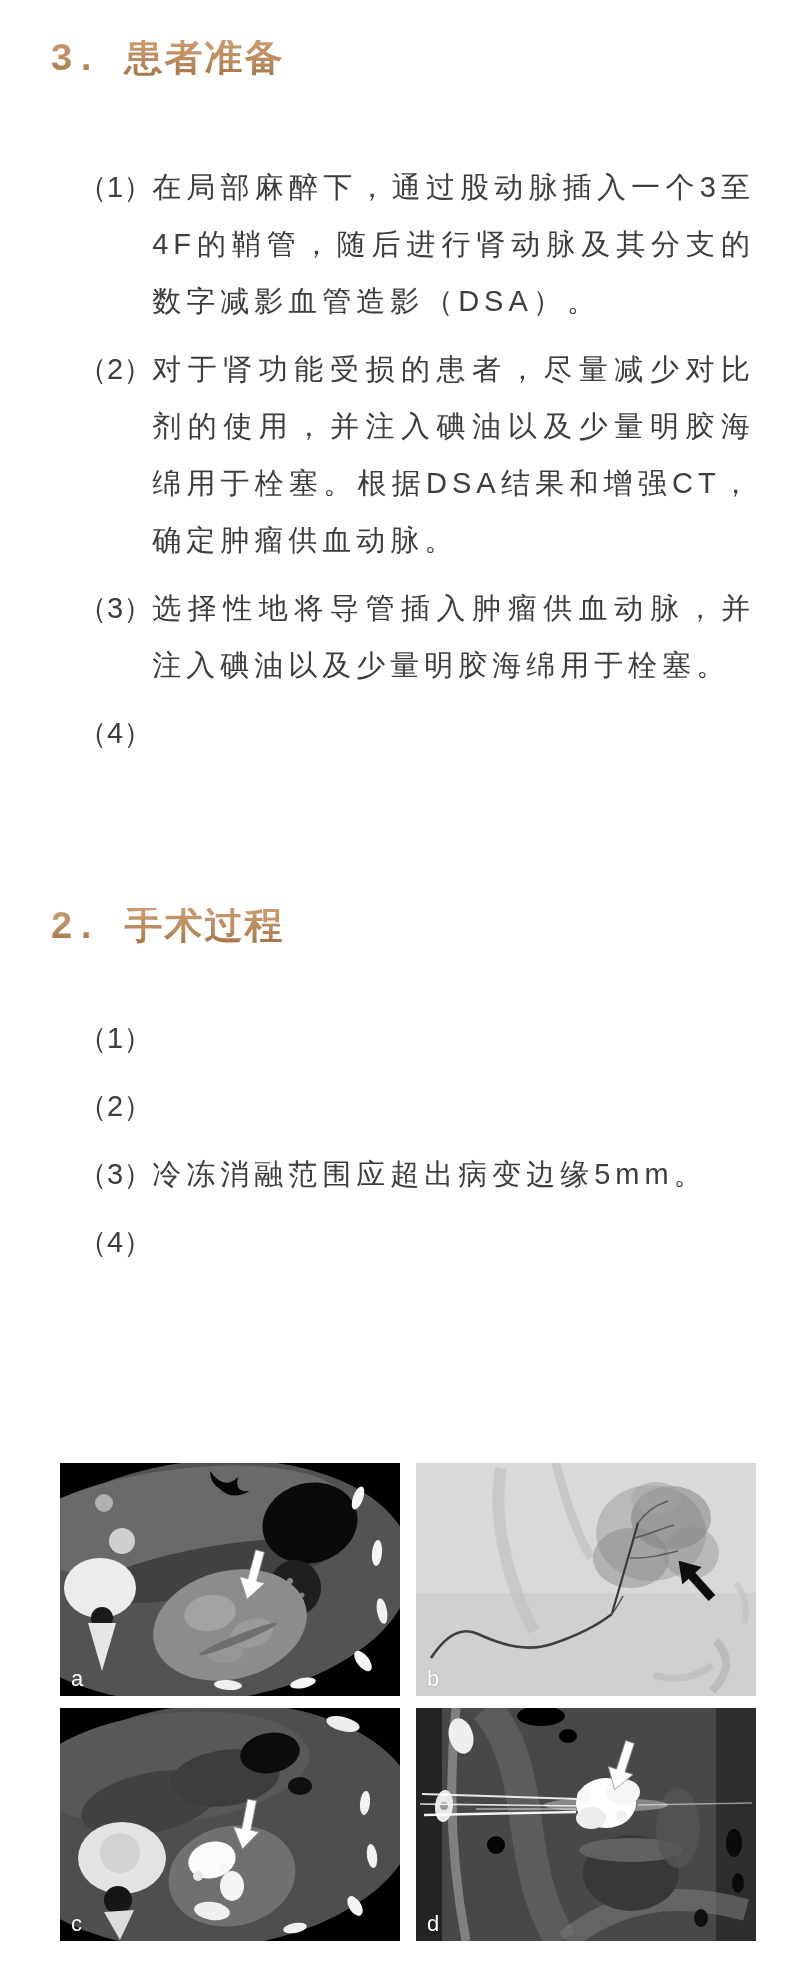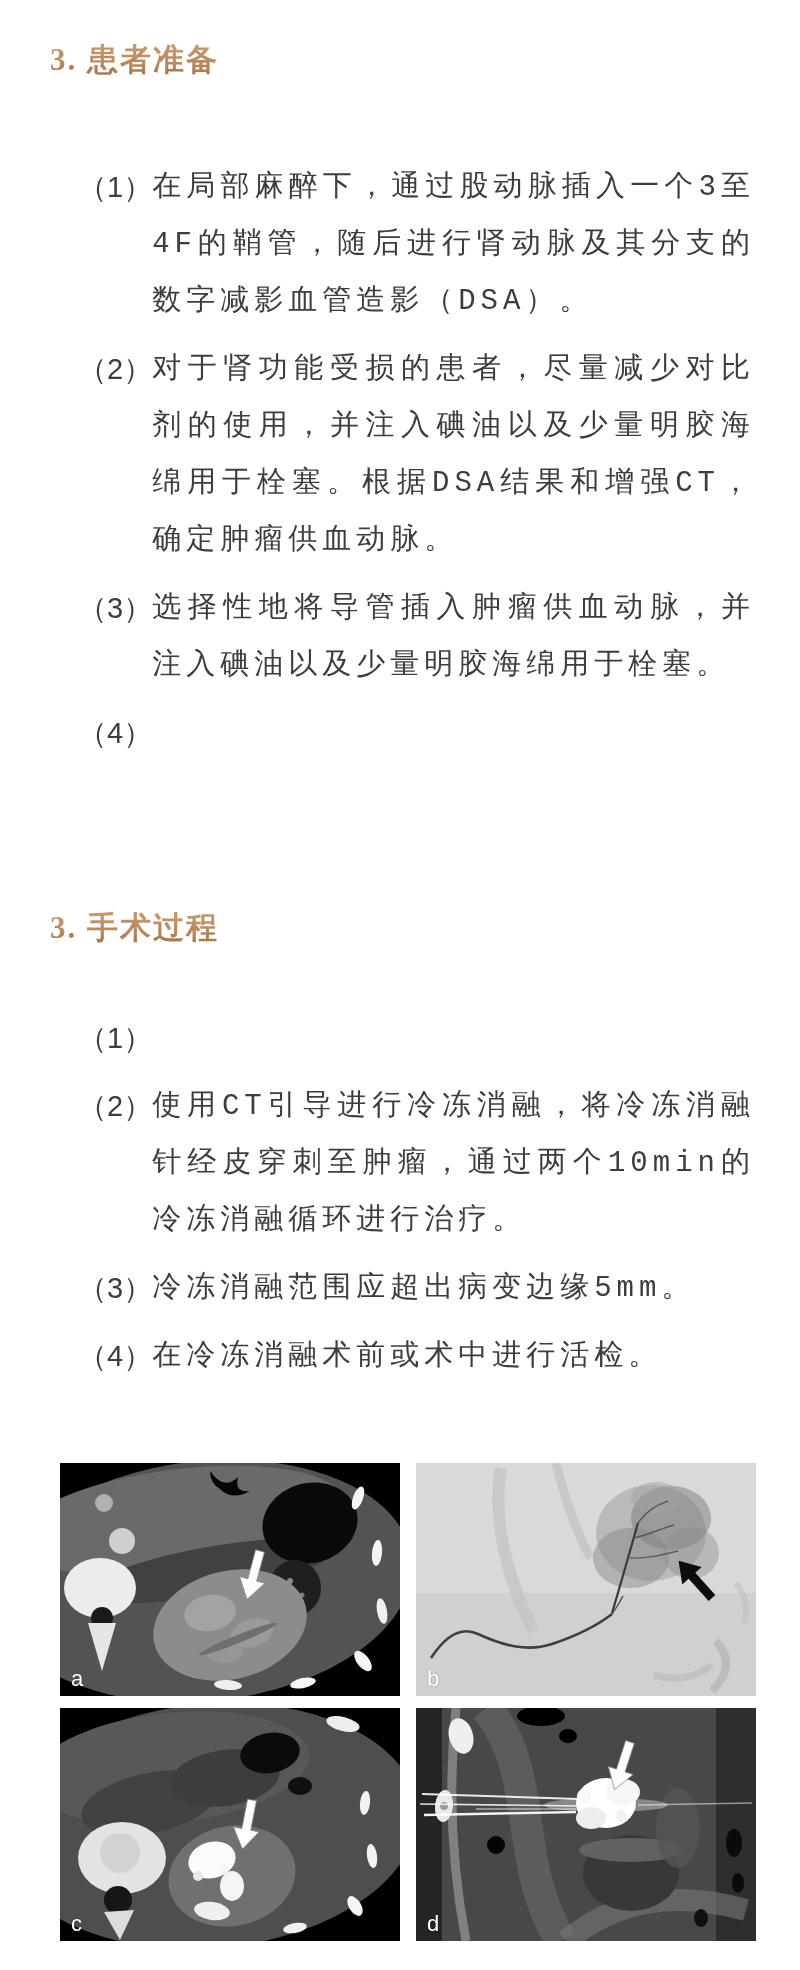--- a/index.html
+++ b/index.html
@@ -9,23 +9,23 @@
     background:#ffffff;
     font-family:"Liberation Sans", sans-serif;
     overflow:hidden;
     position:relative;
   }
   .page{width:800px;height:1970px;background:#ffffff;}
 
   
   .sec-heading{
     margin:0 0 0 50px;
-    font-family:Liberation Serif, serif;
+    font-family:Liberation Mono, monospace;
     font-weight:bold;
-    font-size:31px;
+    font-size:38px;
     line-height:40px;
     letter-spacing:2px;
     color:#b5835a;
     background:linear-gradient(180deg,#cb9c6e 0%,#b98a5e 55%,#a16f42 100%);
     -webkit-background-clip:text;
     background-clip:text;
     -webkit-text-fill-color:transparent;
   }
   #heading-3{margin-top:40px;}
   #heading-4{margin-top:89px;}
@@ -45,21 +45,20 @@
   .item + .item{margin-top:11px;}
   .marker{
     flex:0 0 69px;
     white-space:nowrap;
     letter-spacing:0;
   }
   .item-text{
     flex:1;
     letter-spacing:5px;
     text-align:justify;
-    font-family:Liberation Mono, monospace;
   }
 
   
   .figure-grid{
     margin:78px 0 0 60px;
     width:696px;
     display:grid;
     grid-template-columns:340px 340px;
     grid-template-rows:233px 233px;
     column-gap:16px;
@@ -97,37 +96,35 @@
     </div>
     <div class="item">
       <span class="marker">（3）</span>
       <span class="item-text">选择性地将导管插入肿瘤供血动脉，并注入碘油以及少量明胶海绵用于栓塞。</span>
     </div>
     <div class="item">
       <span class="marker">（4）</span>
     </div>
   </div>
 
-  <h2 class="sec-heading" id="heading-4">3. 手术过程</h2>
+  <h2 class="sec-heading" id="heading-4">2. 手术过程</h2>
 
   <div class="numbered-list" id="list-4">
     <div class="item">
       <span class="marker">（1）</span>
     </div>
     <div class="item">
       <span class="marker">（2）</span>
-      <span class="item-text">使用CT引导进行冷冻消融，将冷冻消融针经皮穿刺至肿瘤，通过两个10min的冷冻消融循环进行治疗。</span>
     </div>
     <div class="item">
       <span class="marker">（3）</span>
       <span class="item-text">冷冻消融范围应超出病变边缘5mm。</span>
     </div>
     <div class="item">
       <span class="marker">（4）</span>
-      <span class="item-text">在冷冻消融术前或术中进行活检。</span>
     </div>
   </div>
 
   <div class="figure-grid">
 
     <div class="panel">
       <svg viewBox="0 0 340 233" xmlns="http://www.w3.org/2000/svg">
         <rect width="340" height="233" fill="#000"></rect>
         <ellipse cx="145" cy="118" rx="208" ry="120" fill="#535353" transform="rotate(-6 145 118)"></ellipse>
         <ellipse cx="120" cy="58" rx="165" ry="52" fill="#6a6a6a" transform="rotate(-7 120 58)"></ellipse>

